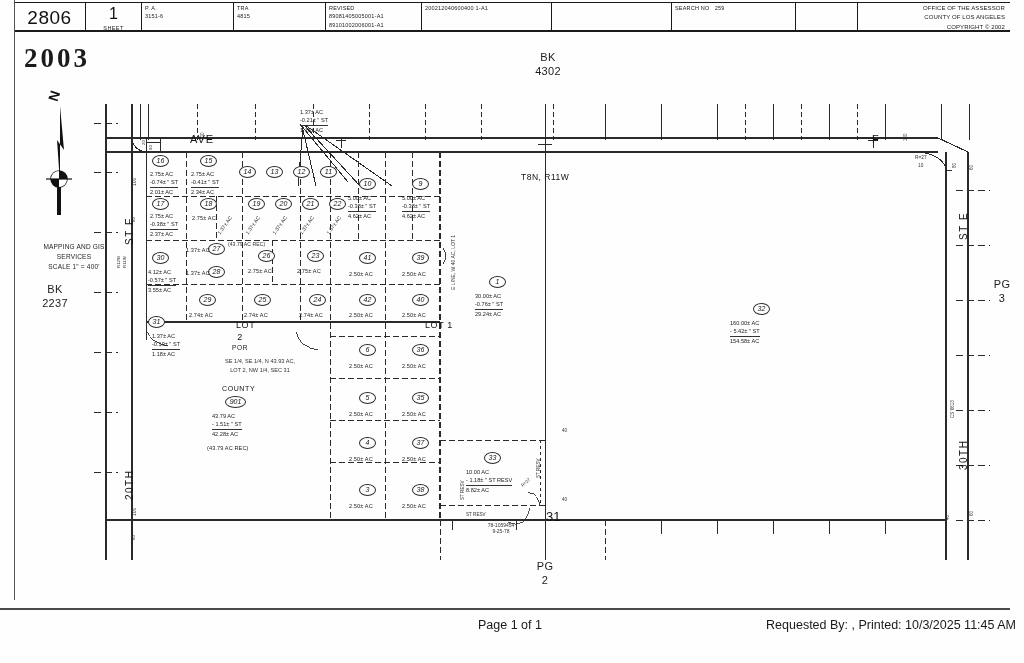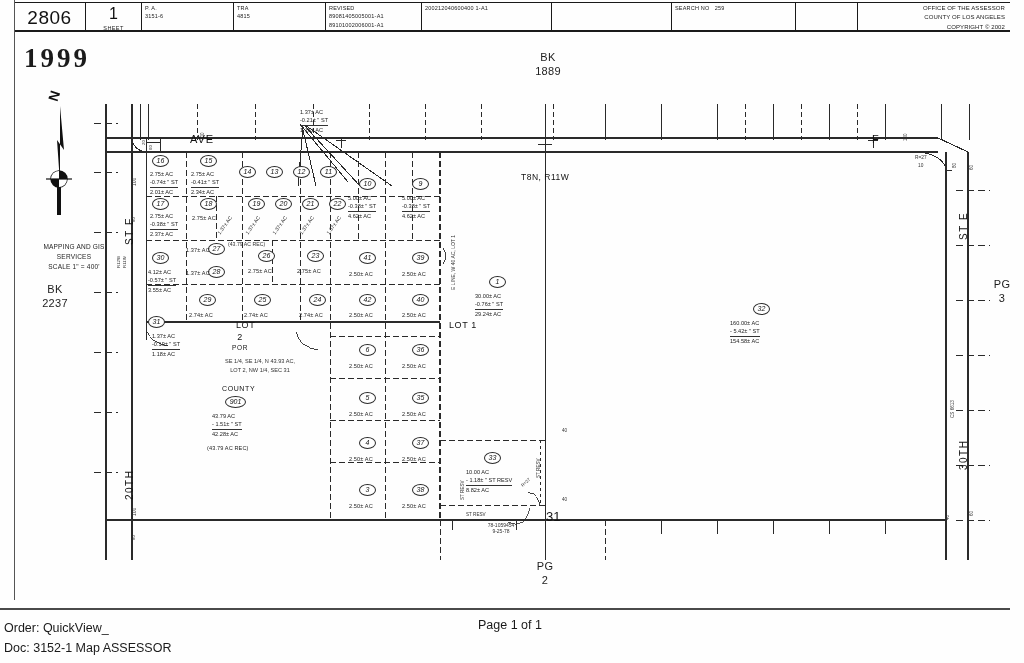--- a/index.html
+++ b/index.html
@@ -190,21 +190,21 @@
       <div class="h-right">OFFICE OF THE ASSESSOR</div>
       <div class="h-right">COUNTY OF LOS ANGELES</div>
       <div class="h-right">COPYRIGHT © 2002</div>
     </div>
   </div>
 
   <div id="leftedge"></div>
 
   <div id="map">
 
-    <div id="year">1999</div>
+    <div id="year">2003</div>
 
     <div id="northarrow">
       <div id="north-n">N</div>
       <svg width="46" height="130" viewBox="0 0 46 130">
         <polygon points="22,18 26,62 19,52 22,95" fill="#111"></polygon>
         <circle cx="21" cy="91" r="8" fill="none" stroke="#111" stroke-width="1.4"></circle>
         <path d="M21 83 A8 8 0 0 1 29 91 L21 91 Z" fill="#111"></path>
         <path d="M21 91 L13 91 A8 8 0 0 1 21 83 Z" fill="#fff"></path>
         <path d="M21 91 L29 91 A8 8 0 0 1 21 99 Z" fill="#fff"></path>
         <path d="M21 91 L21 99 A8 8 0 0 1 13 91 Z" fill="#111"></path>
@@ -219,21 +219,21 @@
       <div>SCALE 1" = 400'</div>
     </div>
 
     <div class="plain bklabel ctr" style="left:20px; top:282px; width:70px;">
       <div>BK</div>
       <div>2237</div>
     </div>
 
     <div class="plain bklabel ctr" style="left:518px; top:50px; width:60px;">
       <div>BK</div>
-      <div>1889</div>
+      <div>4302</div>
     </div>
 
     <div class="plain pglabel ctr" style="left:985px; top:277px; width:34px;">
       <div>PG</div>
       <div>3</div>
     </div>
 
     <div class="plain pglabel ctr" style="left:528px; top:559px; width:34px;">
       <div>PG</div>
       <div>2</div>
@@ -417,21 +417,21 @@
     <div class="tinynum" style="left:460px; top:500px; font-size:4.6px; transform:rotate(-90deg); transform-origin:0 0;">ST RESV</div>
 
     <div class="tinynum ctr" style="left:466px; top:522px; width:70px; font-size:5px;">
       <div>78-1059454</div>
       <div>9-25-78</div>
     </div>
 
     <div class="lotlbl" style="left:236px; top:320px;">LOT</div>
     <div class="lotlbl ctr" style="left:218px; top:332px; width:44px; font-size:9px;">2</div>
     <div class="lotlbl ctr" style="left:218px; top:344px; width:44px; font-size:6.5px;">POR</div>
-    <div class="lotlbl" style="left:425px; top:320px;margin-left:24px;">LOT 1</div>
+    <div class="lotlbl" style="left:425px; top:320px;">LOT 1</div>
 
     <div class="tinynum ctr" style="left:190px; top:357px; width:140px; font-size:5.6px; line-height:1.6;">
       <div>SE 1/4, SE 1/4, N 43.93 AC,</div>
       <div>LOT 2, NW 1/4, SEC 31</div>
     </div>
 
     <div class="tinynum" style="left:228px; top:241px; font-size:5.2px;">(43.79 AC REC)</div>
 
     <div class="acre-blk" style="left:300px; top:108px; text-align:left;">
       <div>1.37± AC</div>
@@ -584,20 +584,17 @@
       <div>43.79 AC</div>
       <div class="sub">-  1.51± " ST</div>
       <div>42.28± AC</div>
     </div>
     <div class="acre" style="left:207px; top:444px;">(43.79 AC REC)</div>
 
   </div>
 
   <div id="footrule"></div>
   <div id="footer">
-    <div id="foot-left">
-      <div>Order: QuickView_</div>
-      <div>Doc: 3152-1 Map ASSESSOR</div>
-    </div>
     <div id="foot-mid">Page 1 of 1</div>
+    <div id="foot-right">Requested By:   , Printed: 10/3/2025 11:45 AM</div>
   </div>
 
 </div>
 
 </body></html>

